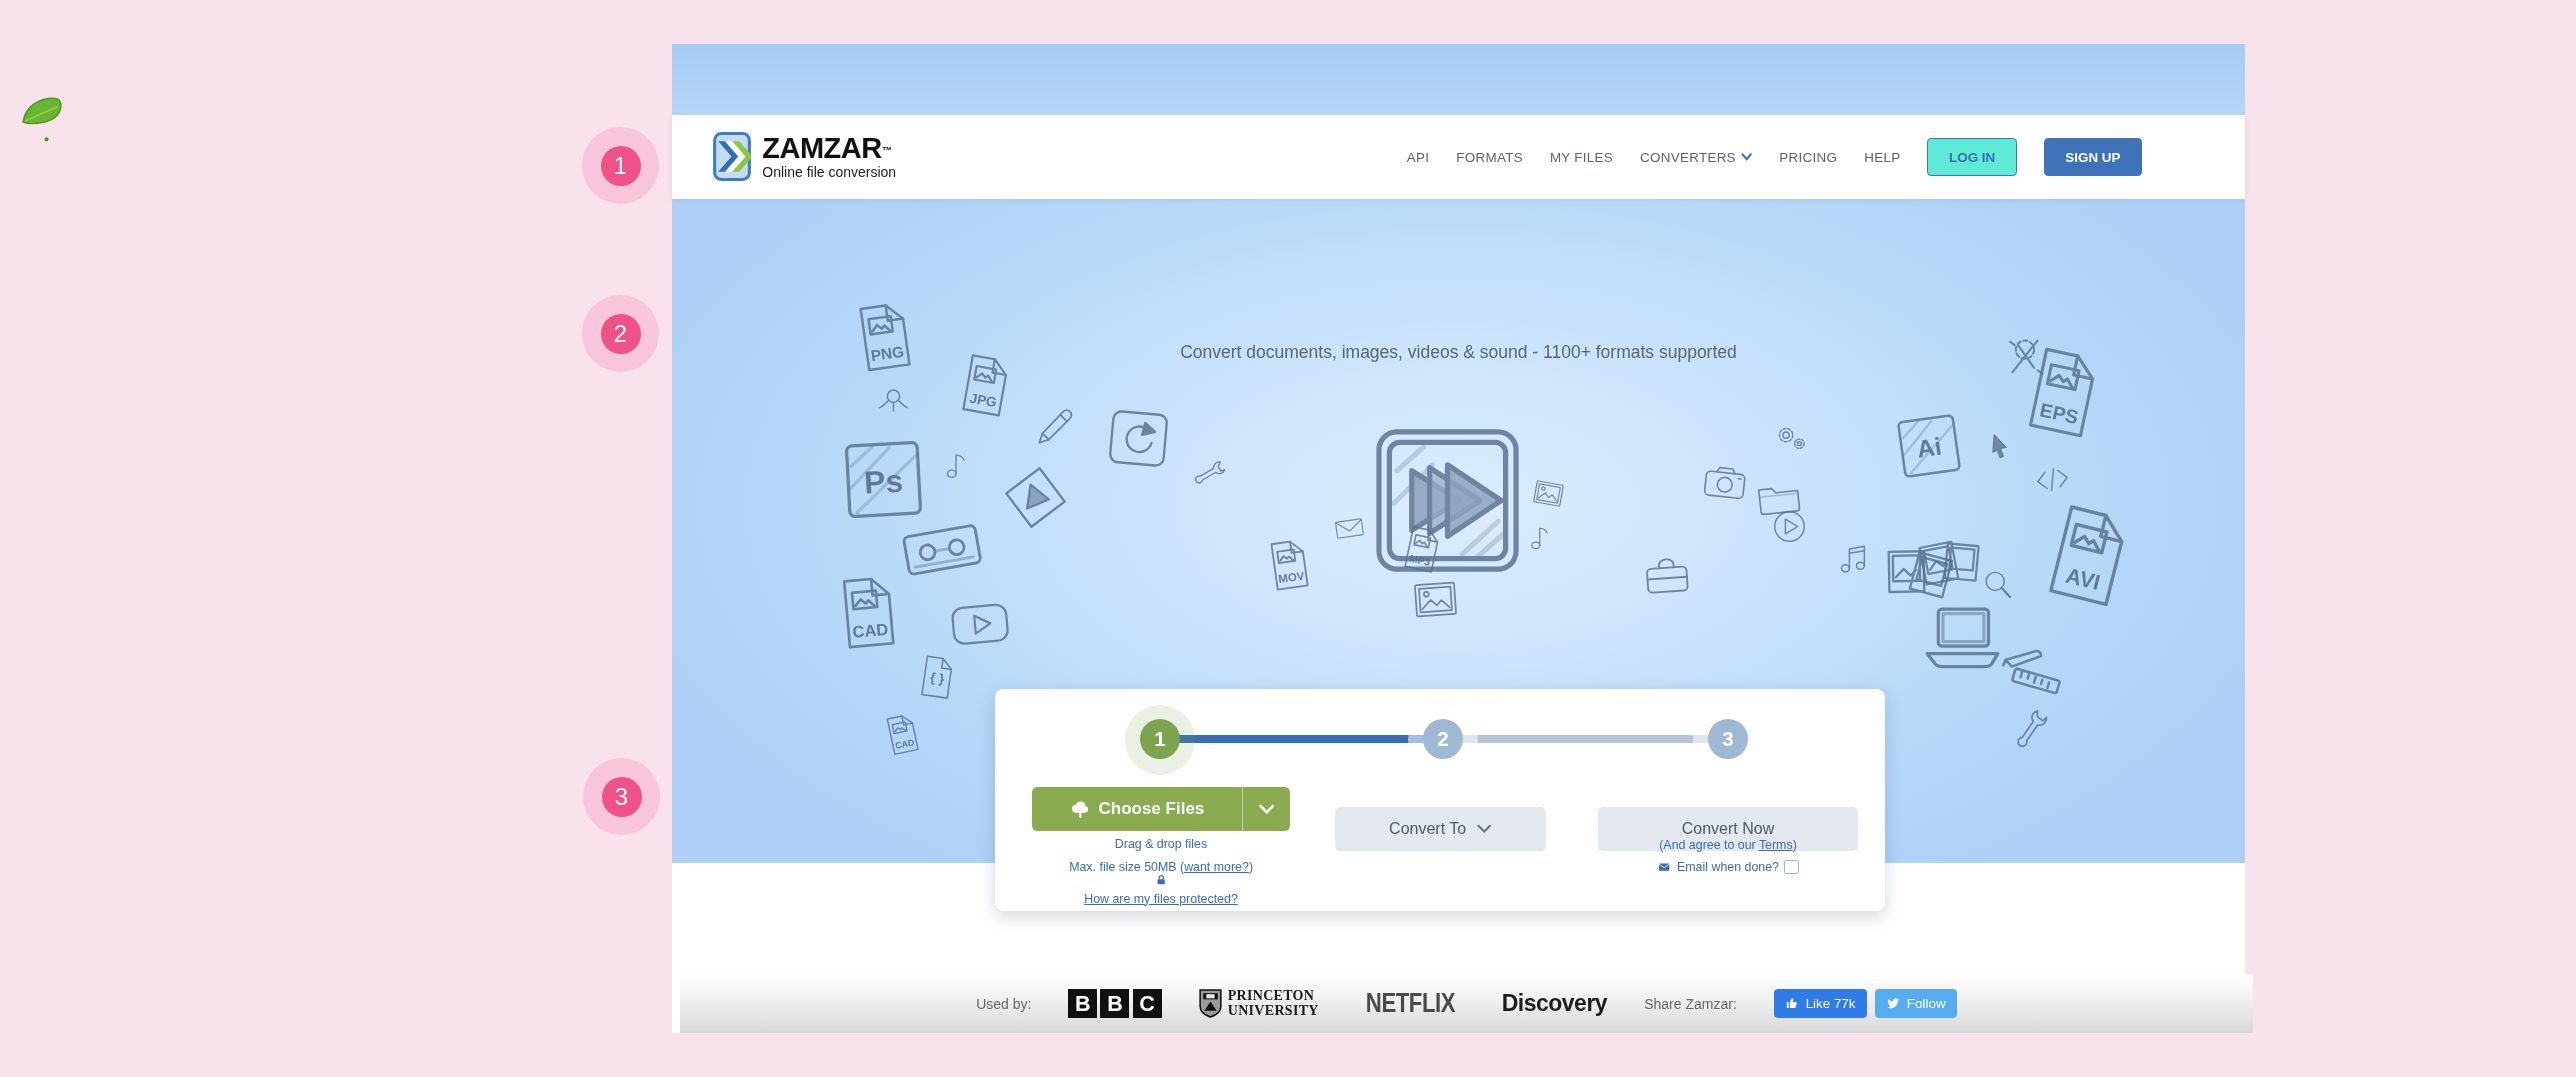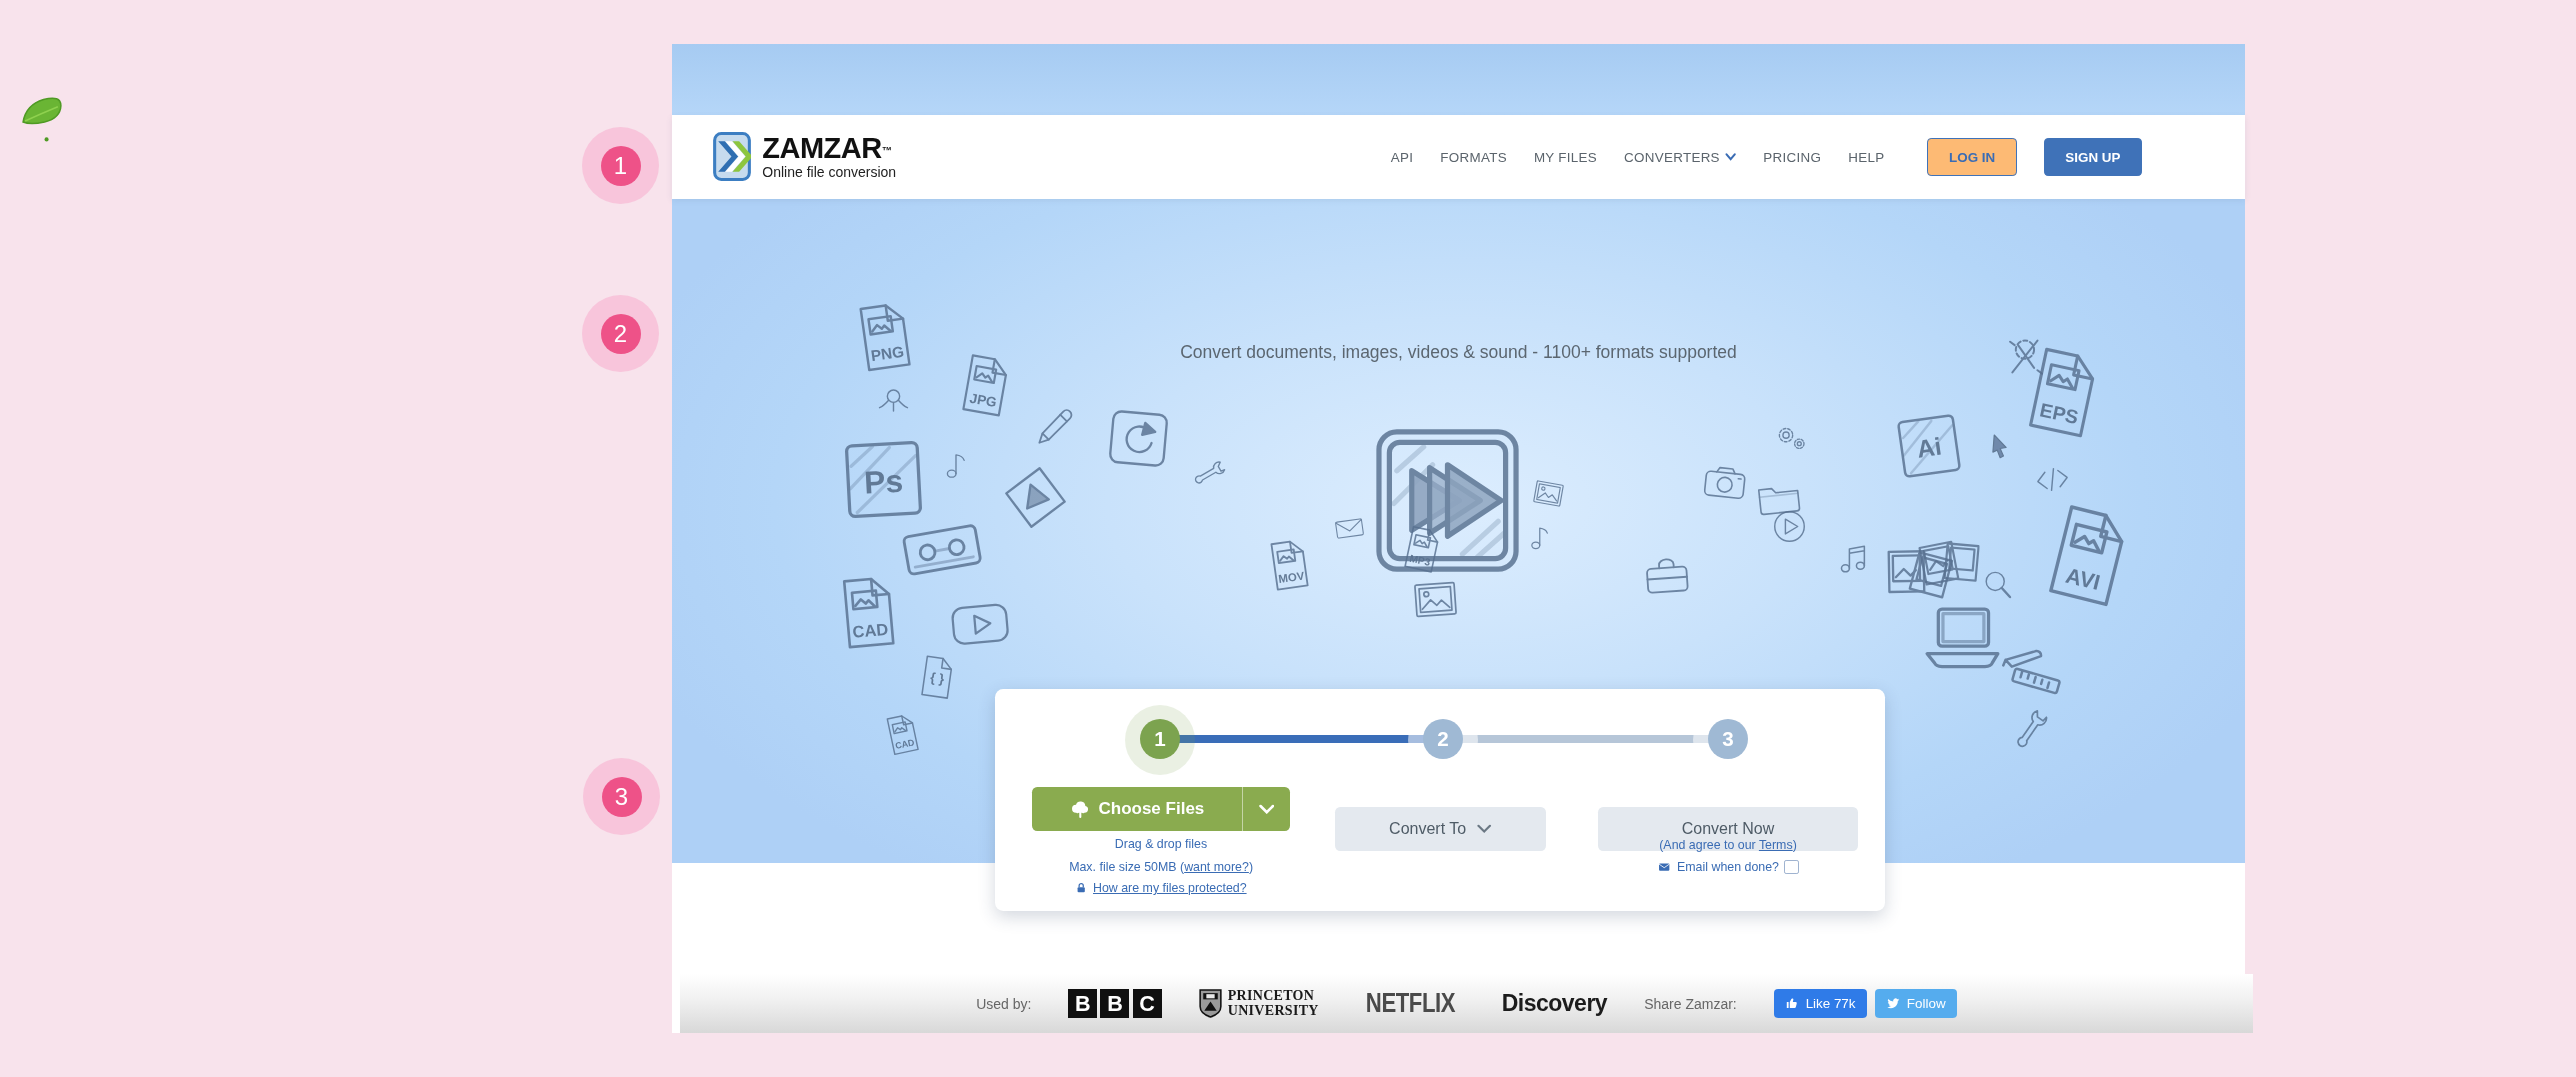--- a/index.html
+++ b/index.html
@@ -23,22 +23,22 @@
   
   .logo{display:flex;align-items:center;gap:11.3px;cursor:pointer;}
   .logo-text .brand{font-size:29px;font-weight:700;color:#111;letter-spacing:-0.5px;line-height:1;}
   .logo-text .tm{font-size:10.3px;font-weight:700;color:#111;vertical-align:super;}
   .logo-text .tagline{font-size:14px;color:#222;margin-top:1px;}
 
   
   .navwrap{display:flex;align-items:center;gap:27px;}
   .nav-item{font-size:13.4px;color:#5b646c;letter-spacing:0.3px;cursor:pointer;display:flex;align-items:center;gap:5.2px;white-space:nowrap;}
   .navchev{width:11.3px;height:8.2px;}
-  .btn-login{font-size:13.4px;font-weight:700;color:#3a6cb4;background:#fdba74;border:1.5px solid #3f72b8;
-             border-radius:4.1px;padding:10.3px 20.6px;cursor:pointer;margin-left:16px;}
+  .btn-login{font-size:13.4px;font-weight:700;color:#3a6cb4;background:#5eead4;border:1.5px solid #3f72b8;
+             border-radius:4.1px;padding:10.3px 20.6px;cursor:pointer;}
   .btn-signup{font-size:13.4px;font-weight:700;color:#fff;background:#3f72b8;border:1.5px solid #3f72b8;
              border-radius:4.1px;padding:10.3px 20.6px;cursor:pointer;}
 
   
   .hero-title{position:absolute;left:0;top:67px;width:100%;text-align:center;
               font-size:54px;color:#4a4a4a;font-weight:400;letter-spacing:-0.5px;}
   .hero-title b{color:#2b62ad;font-weight:700;}
   .hero-sub{position:absolute;left:0;top:143px;width:100%;text-align:center;
             font-size:17.5px;color:#5b6670;}
   .hicon{position:absolute;}
@@ -509,21 +509,21 @@
       <div class="btn-gray" style="left:603px;width:260px;">
         <span>Convert Now</span>
       </div>
 
       <div class="note" style="left:37px;top:148px;width:258px;">
         <span>Drag &amp; drop files</span>
       </div>
       <div class="note" style="left:21.6px;top:171px;width:289px;">
         <span><span>Max. file size 50MB (</span><a>want more?</a><span>)</span></span>
       </div>
-      <div class="note" style="left:37px;top:192px;width:258px;">
+      <div class="note" style="left:37px;top:185px;width:258px;flex-direction:column;">
         <svg viewBox="0 0 24 24" width="12.4" height="12.4">
           <rect x="5" y="10" width="14" height="10" rx="2" fill="#3a6cb4"></rect>
           <path d="M8 10V7a4 4 0 0 1 8 0v3" stroke="#3a6cb4" stroke-width="2.4" fill="none"></path>
         </svg>
         <a>How are my files protected?</a>
       </div>
 
       <div class="note" style="left:603px;top:149px;width:260px;">
         <span><span>(And agree to our </span><a>Terms</a><span>)</span></span>
       </div>

